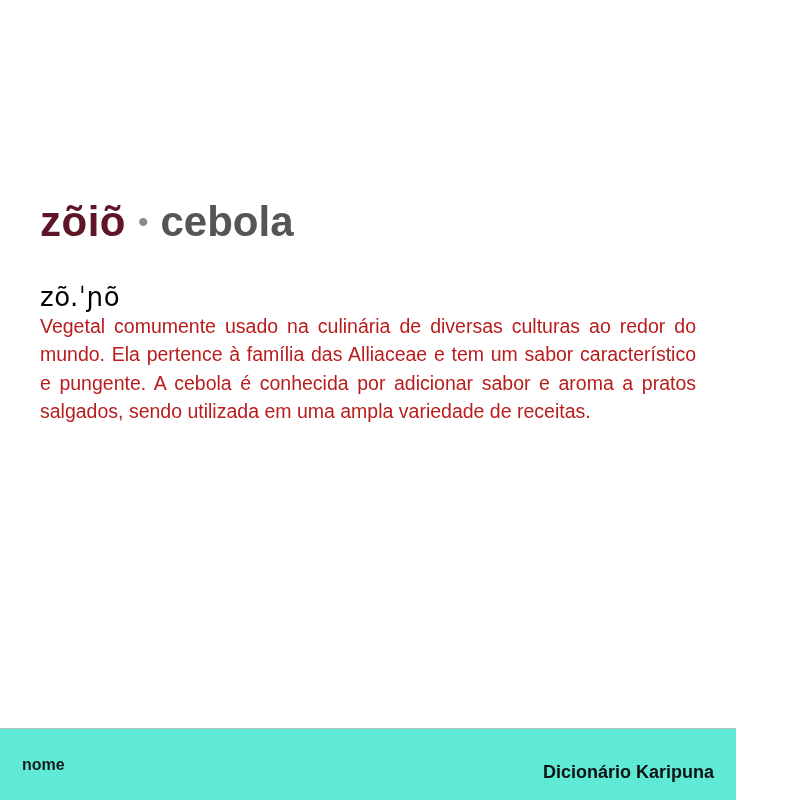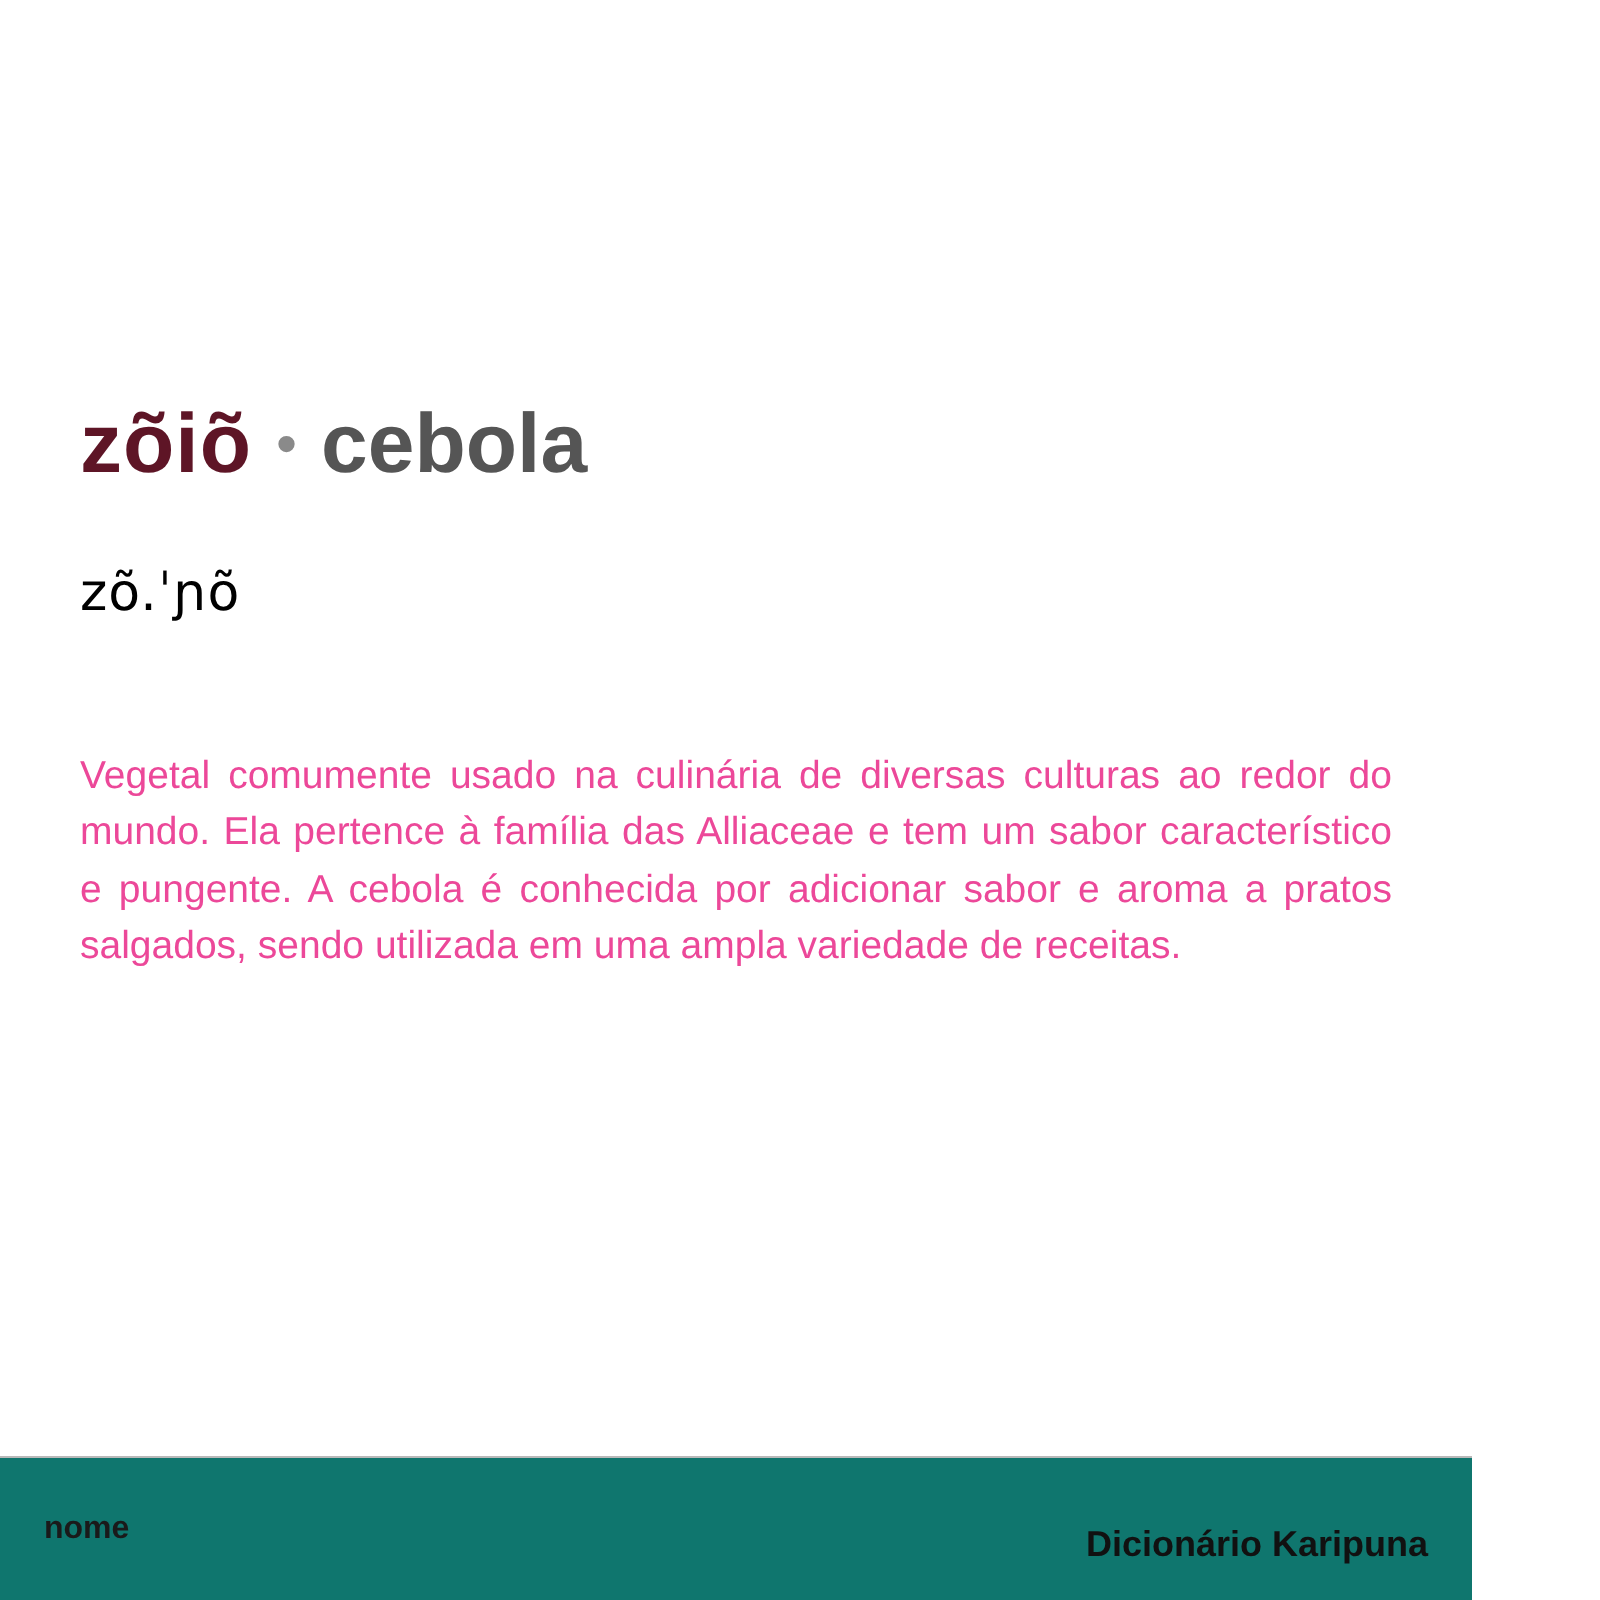--- a/index.html
+++ b/index.html
@@ -52,31 +52,30 @@
     color: #555555;
   }
   .pronunciation {
     margin-top: 38px;
     font-size: 26px;
     color: #000000;
     font-family: "DejaVu Sans", sans-serif;
     letter-spacing: 0.5px;
   }
   .definition {
-    margin-top: 62px;
     font-size: 19.5px;
     line-height: 1.45;
-    color: #ec4899;
+    color: #b91c1c;
     text-align: justify;
     max-width: 722px;
   }
   .footer {
     flex: 0 0 auto;
     height: 72px;
-    background: #0f766e;
+    background: #5eead4;
     border-top: 1px solid #b9b9b9;
     display: flex;
     align-items: center;
     justify-content: space-between;
     padding: 0 22px;
     box-sizing: border-box;
   }
   .footer-left {
     font-size: 16px;
     font-weight: bold;

